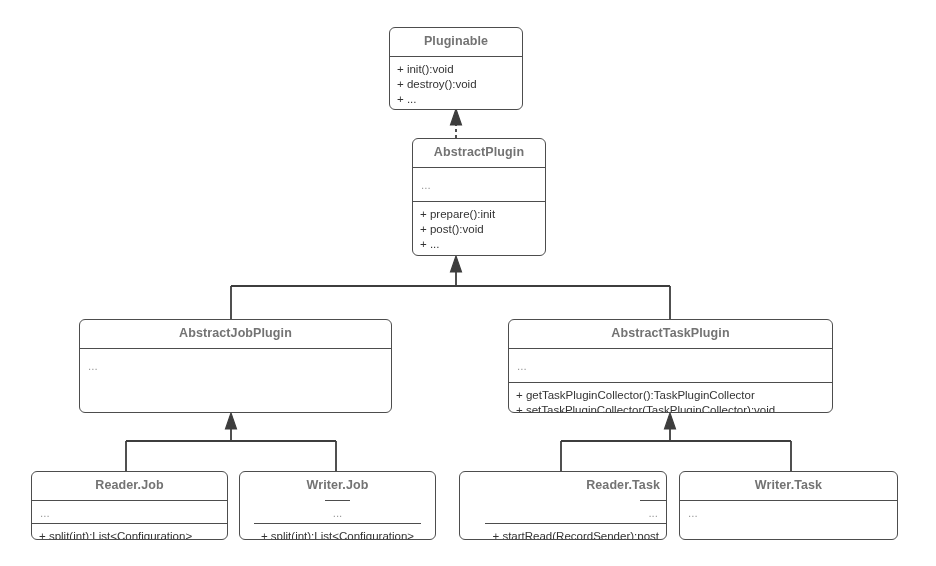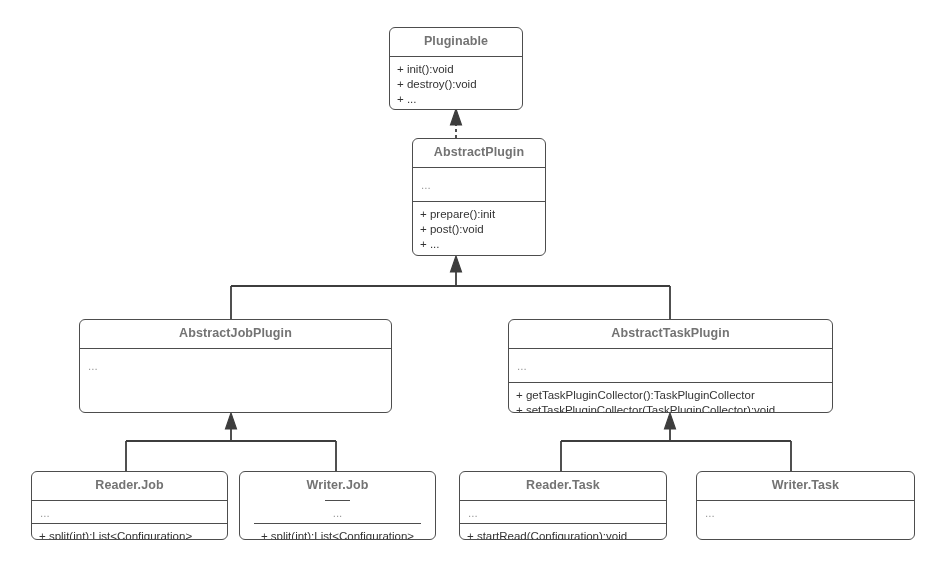--- a/index.html
+++ b/index.html
@@ -173,30 +173,30 @@
   <div class="class-box" style="left:239px; top:471px; width:197px; height:69px;align-items:center;">
     <div class="class-name">Writer.Job</div>
     <div class="attrs compartment-divider">
       <span>...</span>
     </div>
     <div class="ops compartment-divider">
       <span class="op-line">+ split(int):List&lt;Configuration&gt;</span>
     </div>
   </div>
 
-  <div class="class-box" style="left:459px; top:471px; width:208px; height:69px;">
+  <div class="class-box" style="left:459px; top:471px; width:208px; height:69px;align-items:flex-end;">
     <div class="class-name">Reader.Task</div>
     <div class="attrs compartment-divider">
       <span>...</span>
     </div>
     <div class="ops compartment-divider">
-      <span class="op-line">+ startRead(Configuration):void</span>
-    </div>
-  </div>
-
-  <div class="class-box" style="left:696px; top:471px; width:219px; height:69px;">
+      <span class="op-line">+ startRead(RecordSender):post</span>
+    </div>
+  </div>
+
+  <div class="class-box" style="left:679px; top:471px; width:219px; height:69px;">
     <div class="class-name">Writer.Task</div>
     <div class="attrs compartment-divider">
       <span>...</span>
     </div>
   </div>
 
 </div>
 
 </body></html>

